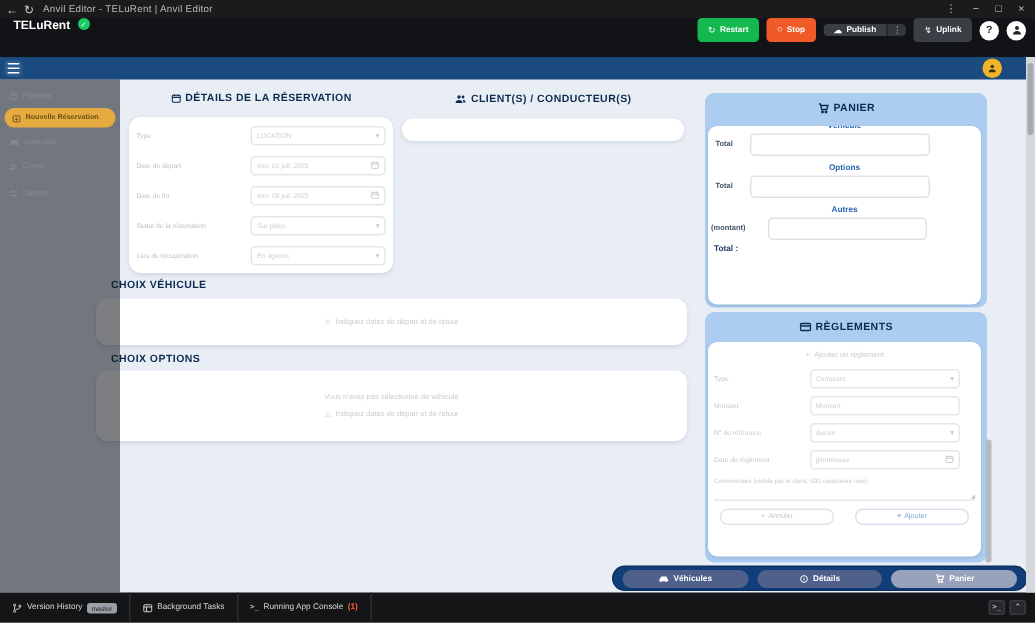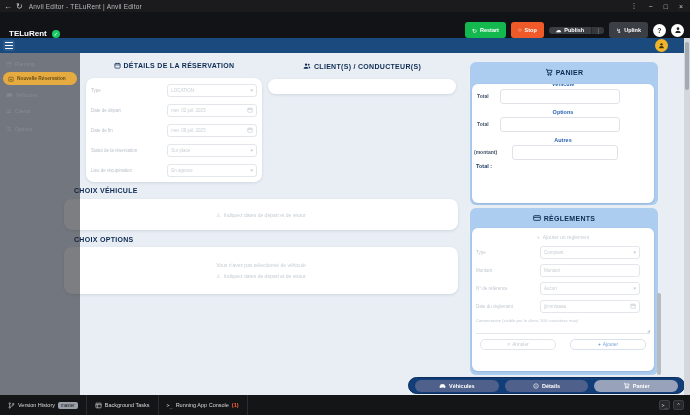--- a/index.html
+++ b/index.html
@@ -7,21 +7,21 @@
   .stage{position:relative;width:690px;height:415px;overflow:hidden;background:#e9eef5;}
   .abs{position:absolute;}
 
   
   .titlebar{left:0;top:0;width:690px;height:12px;background:#1b1b1d;display:flex;align-items:center;color:#b8babd;font-size:6.5px;}
   .titlebar .nav{margin-left:4px;font-size:8px;color:#c9cbce;}
   .titlebar .ttl{margin-left:6px;letter-spacing:.2px;}
   .win-controls{margin-left:auto;display:flex;align-items:center;gap:11px;margin-right:7px;font-size:7px;color:#c9cbce;}
 
   
-  .toolbar{left:0;top:12px;width:690px;height:26px;background:#121316;display:flex;align-items:flex-end;}
+  .toolbar{left:0;top:12px;width:690px;height:26px;background:#121316;display:flex;align-items:flex-start;}
   .appname{color:#fff;font-size:8px;font-weight:bold;margin-left:9px;}
   .verified{width:8px;height:8px;border-radius:50%;background:#18c964;color:#fff;font-size:5px;display:flex;align-items:center;justify-content:center;margin-left:5px;}
   .tb-right{margin-left:auto;display:flex;align-items:center;gap:5px;margin-right:6px;}
   .tb-btn{height:16px;border-radius:3px;display:flex;align-items:center;padding:0 7px;color:#fff;font-size:5.5px;font-weight:bold;gap:3px;}
   .tb-btn .ic{font-size:6px;font-weight:normal;}
   .btn-restart{background:#13b94e;}
   .btn-stop{background:#f05a28;}
   .btn-dark{background:#3b3e44;}
   .btn-split{display:flex;align-items:stretch;border-radius:3px;overflow:hidden;}
   .btn-split .main{background:#3b3e44;display:flex;align-items:center;gap:3px;padding:0 7px;color:#fff;font-size:5.5px;font-weight:bold;}

